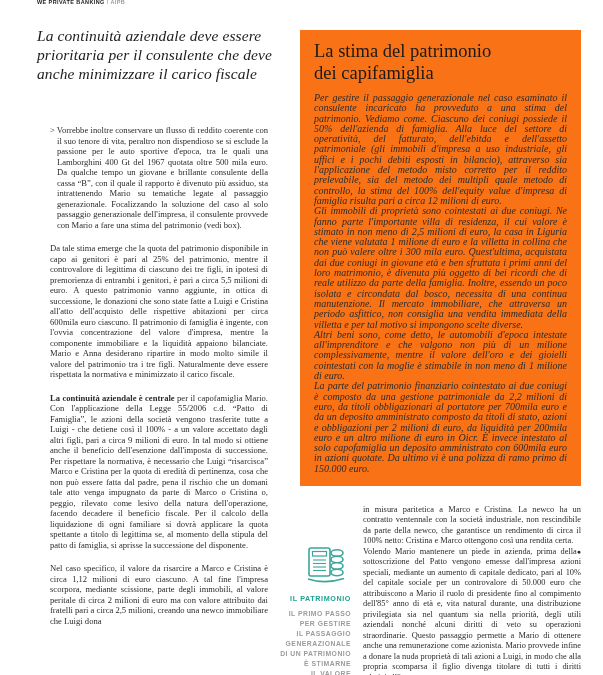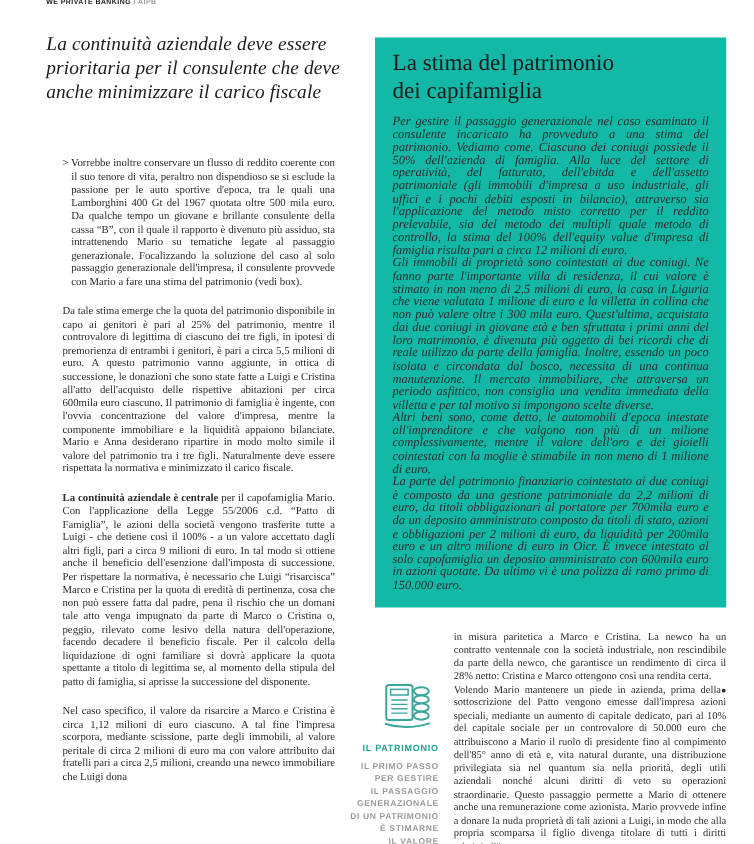--- a/index.html
+++ b/index.html
@@ -37,21 +37,21 @@
   .bodytext p.gap { margin-top:10px;font-family:Liberation Serif, serif; }
   .hang { padding-left:7px; text-indent:-7px; }
   .marker { margin-right:2px; }
   .lead-bold { font-weight:bold; }
 
   
   .right-col {
     position:absolute; left:300px; top:30px; width:281px;
   }
   .graybox {
-    background:#14b8a6;
+    background:#f97316;
     padding:11px 14px 12px 14px;
     box-sizing:border-box;
   }
   .box-title {
     font-size:18.5px; line-height:21.5px; color:#1a1a1a;
     font-weight:400; margin:0 0 9px 0; width:200px;
   }
   .graybox p {
     margin:0; font-size:10px; line-height:10.3px;
     text-align:justify; hyphens:auto;font-style:italic; -webkit-hyphens:auto;
@@ -103,21 +103,21 @@
 
 <div class="right-col">
   <div class="graybox">
     <h2 class="box-title">La stima del patrimonio dei capifamiglia</h2>
     <p>Per gestire il passaggio generazionale nel caso esaminato il consulente incaricato ha provveduto a una stima del patrimonio. Vediamo come. Ciascuno dei coniugi possiede il 50% dell'azienda di famiglia. Alla luce del settore di operatività, del fatturato, dell'ebitda e dell'assetto patrimoniale (gli immobili d'impresa a uso industriale, gli uffici e i pochi debiti esposti in bilancio), attraverso sia l'applicazione del metodo misto corretto per il reddito prelevabile, sia del metodo dei multipli quale metodo di controllo, la stima del 100% dell'equity value d'impresa di famiglia risulta pari a circa 12 milioni di euro.</p>
     <p>Gli immobili di proprietà sono cointestati ai due coniugi. Ne fanno parte l'importante villa di residenza, il cui valore è stimato in non meno di 2,5 milioni di euro, la casa in Liguria che viene valutata 1 milione di euro e la villetta in collina che non può valere oltre i 300 mila euro. Quest'ultima, acquistata dai due coniugi in giovane età e ben sfruttata i primi anni del loro matrimonio, è divenuta più oggetto di bei ricordi che di reale utilizzo da parte della famiglia. Inoltre, essendo un poco isolata e circondata dal bosco, necessita di una continua manutenzione. Il mercato immobiliare, che attraversa un periodo asfittico, non consiglia una vendita immediata della villetta e per tal motivo si impongono scelte diverse.</p>
     <p>Altri beni sono, come detto, le automobili d'epoca intestate all'imprenditore e che valgono non più di un milione complessivamente, mentre il valore dell'oro e dei gioielli cointestati con la moglie è stimabile in non meno di 1 milione di euro.</p>
     <p>La parte del patrimonio finanziario cointestato ai due coniugi è composto da una gestione patrimoniale da 2,2 milioni di euro, da titoli obbligazionari al portatore per 700mila euro e da un deposito amministrato composto da titoli di stato, azioni e obbligazioni per 2 milioni di euro, da liquidità per 200mila euro e un altro milione di euro in Oicr. È invece intestato al solo capofamiglia un deposito amministrato con 600mila euro in azioni quotate. Da ultimo vi è una polizza di ramo primo di 150.000 euro.</p>
   </div>
   <div class="continuation">
-    <p>in misura paritetica a Marco e Cristina. La newco ha un contratto ventennale con la società industriale, non rescindibile da parte della newco, che garantisce un rendimento di circa il 28% netto: Cristina e Marco ottengono così una rendita certa.</p>
+    <p>in misura paritetica a Marco e Cristina. La newco ha un contratto ventennale con la società industriale, non rescindibile da parte della newco, che garantisce un rendimento di circa il 100% netto: Cristina e Marco ottengono così una rendita certa.</p>
     <p><span class="end-mark">●</span><span>Volendo Mario mantenere un piede in azienda, prima della sottoscrizione del Patto vengono emesse dall'impresa azioni speciali, mediante un aumento di capitale dedicato, pari al 10% del capitale sociale per un controvalore di 50.000 euro che attribuiscono a Mario il ruolo di presidente fino al compimento dell'85° anno di età e, vita natural durante, una distribuzione privilegiata sia nel quantum sia nella priorità, degli utili aziendali nonché alcuni diritti di veto su operazioni straordinarie. Questo passaggio permette a Mario di ottenere anche una remunerazione come azionista. Mario provvede infine a donare la nuda proprietà di tali azioni a Luigi, in modo che alla propria scomparsa il figlio divenga titolare di tutti i diritti relativi all'impresa.</span></p>
   </div>
 </div>
 
 <div class="patrimonio">
   <div class="icon-wrap">
     <svg width="48" height="40" viewBox="0 0 48 40" fill="none" xmlns="http://www.w3.org/2000/svg">
       <rect x="6" y="2" width="21" height="28" rx="2" stroke="#3aa79a" stroke-width="1.6"></rect>
       <rect x="9.5" y="5.5" width="14" height="4.5" stroke="#3aa79a" stroke-width="1.2"></rect>
       <g stroke="#3aa79a" stroke-width="1.1">

